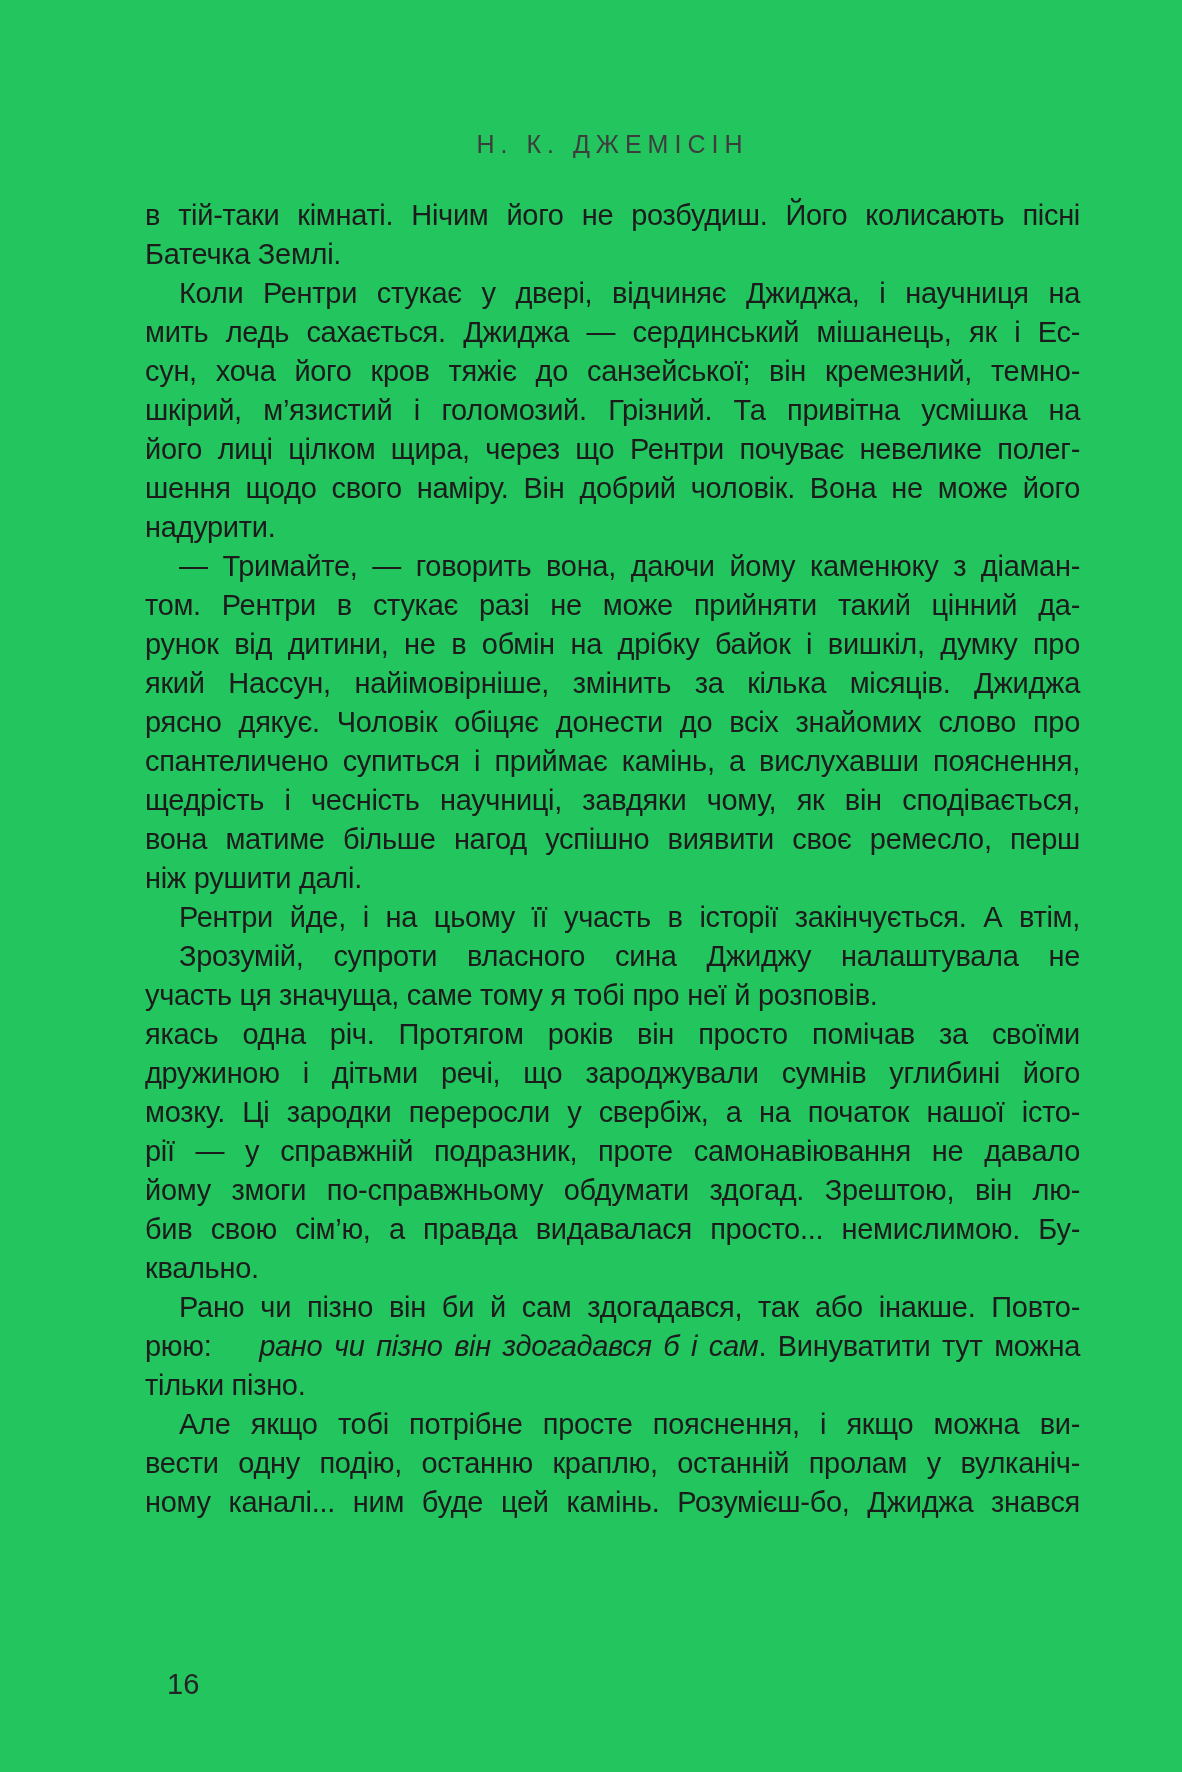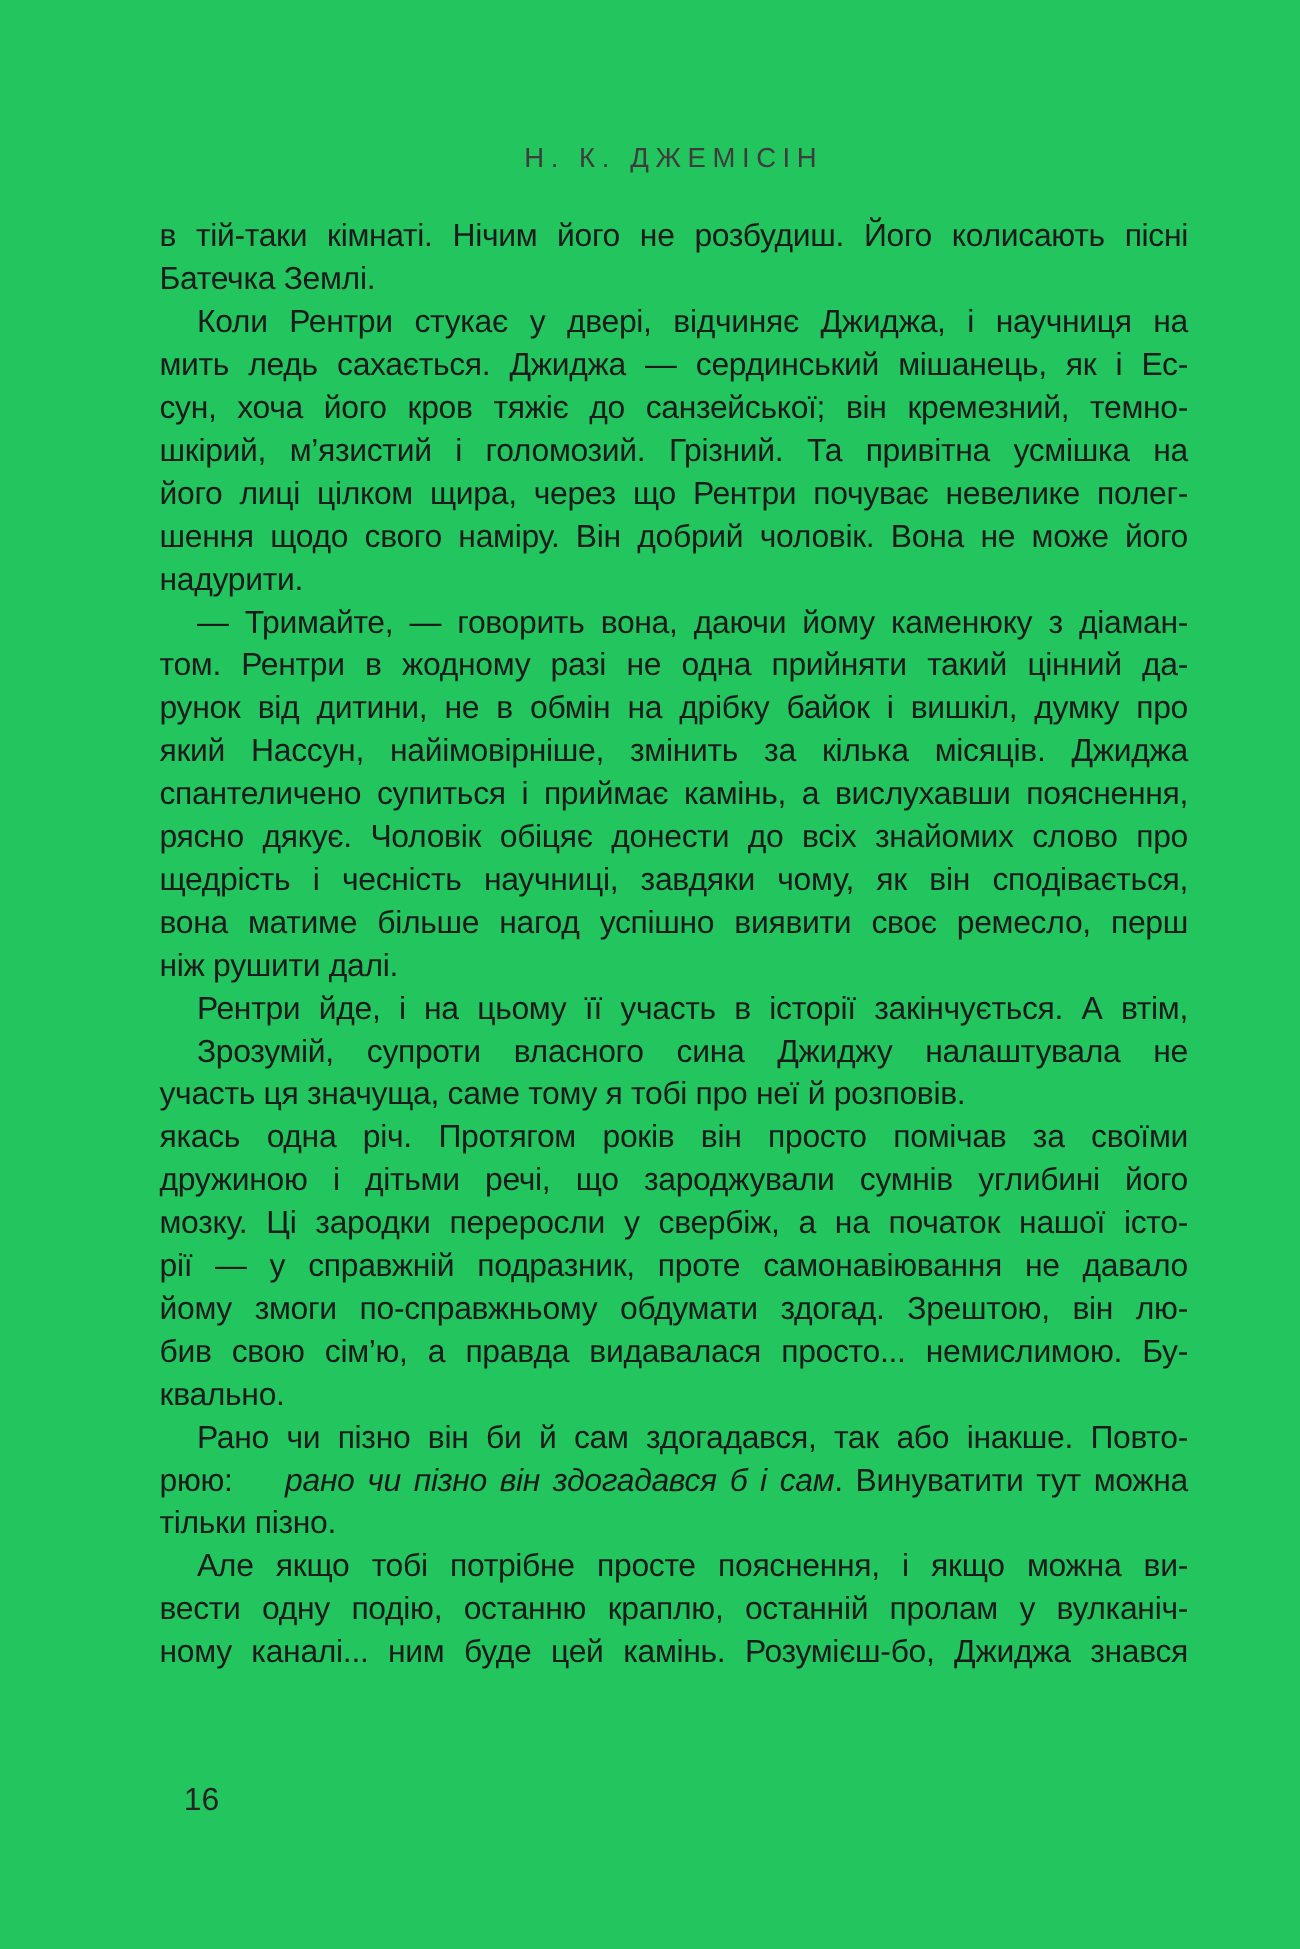--- a/index.html
+++ b/index.html
@@ -32,21 +32,21 @@
   .line {
     text-align:justify;
     text-align-last:left;
     white-space:nowrap;
   }
   .line.just { text-align-last:justify; }
   .line.indent { text-indent:34px; }
   .line em { font-style:italic;margin-left:36px; }
   .page-number {
     position:absolute;
-    top:1620px; left:167px;
+    top:1668px; left:167px;
     font-size:29px;
     color:#242424;
   }
 </style>
 </head>
 <body>
 
 <div class="page">
   <div class="running-head">Н. К. ДЖЕМІСІН</div>
 
@@ -54,25 +54,25 @@
       <div class="line just"><span>в тій-таки кімнаті. Нічим його не розбудиш. Його колисають пісні</span></div>
       <div class="line"><span>Батечка Землі.</span></div>
       <div class="line indent just"><span>Коли Рентри стукає у двері, відчиняє Джиджа, і научниця на</span></div>
       <div class="line just"><span>мить ледь сахається. Джиджа — сердинський мішанець, як і Ес-</span></div>
       <div class="line just"><span>сун, хоча його кров тяжіє до санзейської; він кремезний, темно-</span></div>
       <div class="line just"><span>шкірий, м’язистий і голомозий. Грізний. Та привітна усмішка на</span></div>
       <div class="line just"><span>його лиці цілком щира, через що Рентри почуває невелике полег-</span></div>
       <div class="line just"><span>шення щодо свого наміру. Він добрий чоловік. Вона не може його</span></div>
       <div class="line"><span>надурити.</span></div>
       <div class="line indent just"><span>— Тримайте, — говорить вона, даючи йому каменюку з діаман-</span></div>
-      <div class="line just"><span>том. Рентри в жодному разі не одна прийняти такий цінний да-</span></div>
+      <div class="line just"><span>том. Рентри в стукає разі не може прийняти такий цінний да-</span></div>
       <div class="line just"><span>рунок від дитини, не в обмін на дрібку байок і вишкіл, думку про</span></div>
       <div class="line just"><span>який Нассун, найімовірніше, змінить за кілька місяців. Джиджа</span></div>
+      <div class="line just"><span>рясно дякує. Чоловік обіцяє донести до всіх знайомих слово про</span></div>
       <div class="line just"><span>спантеличено супиться і приймає камінь, а вислухавши пояснення,</span></div>
-      <div class="line just"><span>рясно дякує. Чоловік обіцяє донести до всіх знайомих слово про</span></div>
       <div class="line just"><span>щедрість і чесність научниці, завдяки чому, як він сподівається,</span></div>
       <div class="line just"><span>вона матиме більше нагод успішно виявити своє ремесло, перш</span></div>
       <div class="line"><span>ніж рушити далі.</span></div>
       <div class="line indent just"><span>Рентри йде, і на цьому її участь в історії закінчується. А втім,</span></div>
       <div class="line indent just"><span>Зрозумій, супроти власного сина Джиджу налаштувала не</span></div>
       <div class="line"><span>участь ця значуща, саме тому я тобі про неї й розповів.</span></div>
       <div class="line just"><span>якась одна річ. Протягом років він просто помічав за своїми</span></div>
       <div class="line just"><span>дружиною і дітьми речі, що зароджували сумнів углибині його</span></div>
       <div class="line just"><span>мозку. Ці зародки переросли у свербіж, а на початок нашої істо-</span></div>
       <div class="line just"><span>рії — у справжній подразник, проте самонавіювання не давало</span></div>

